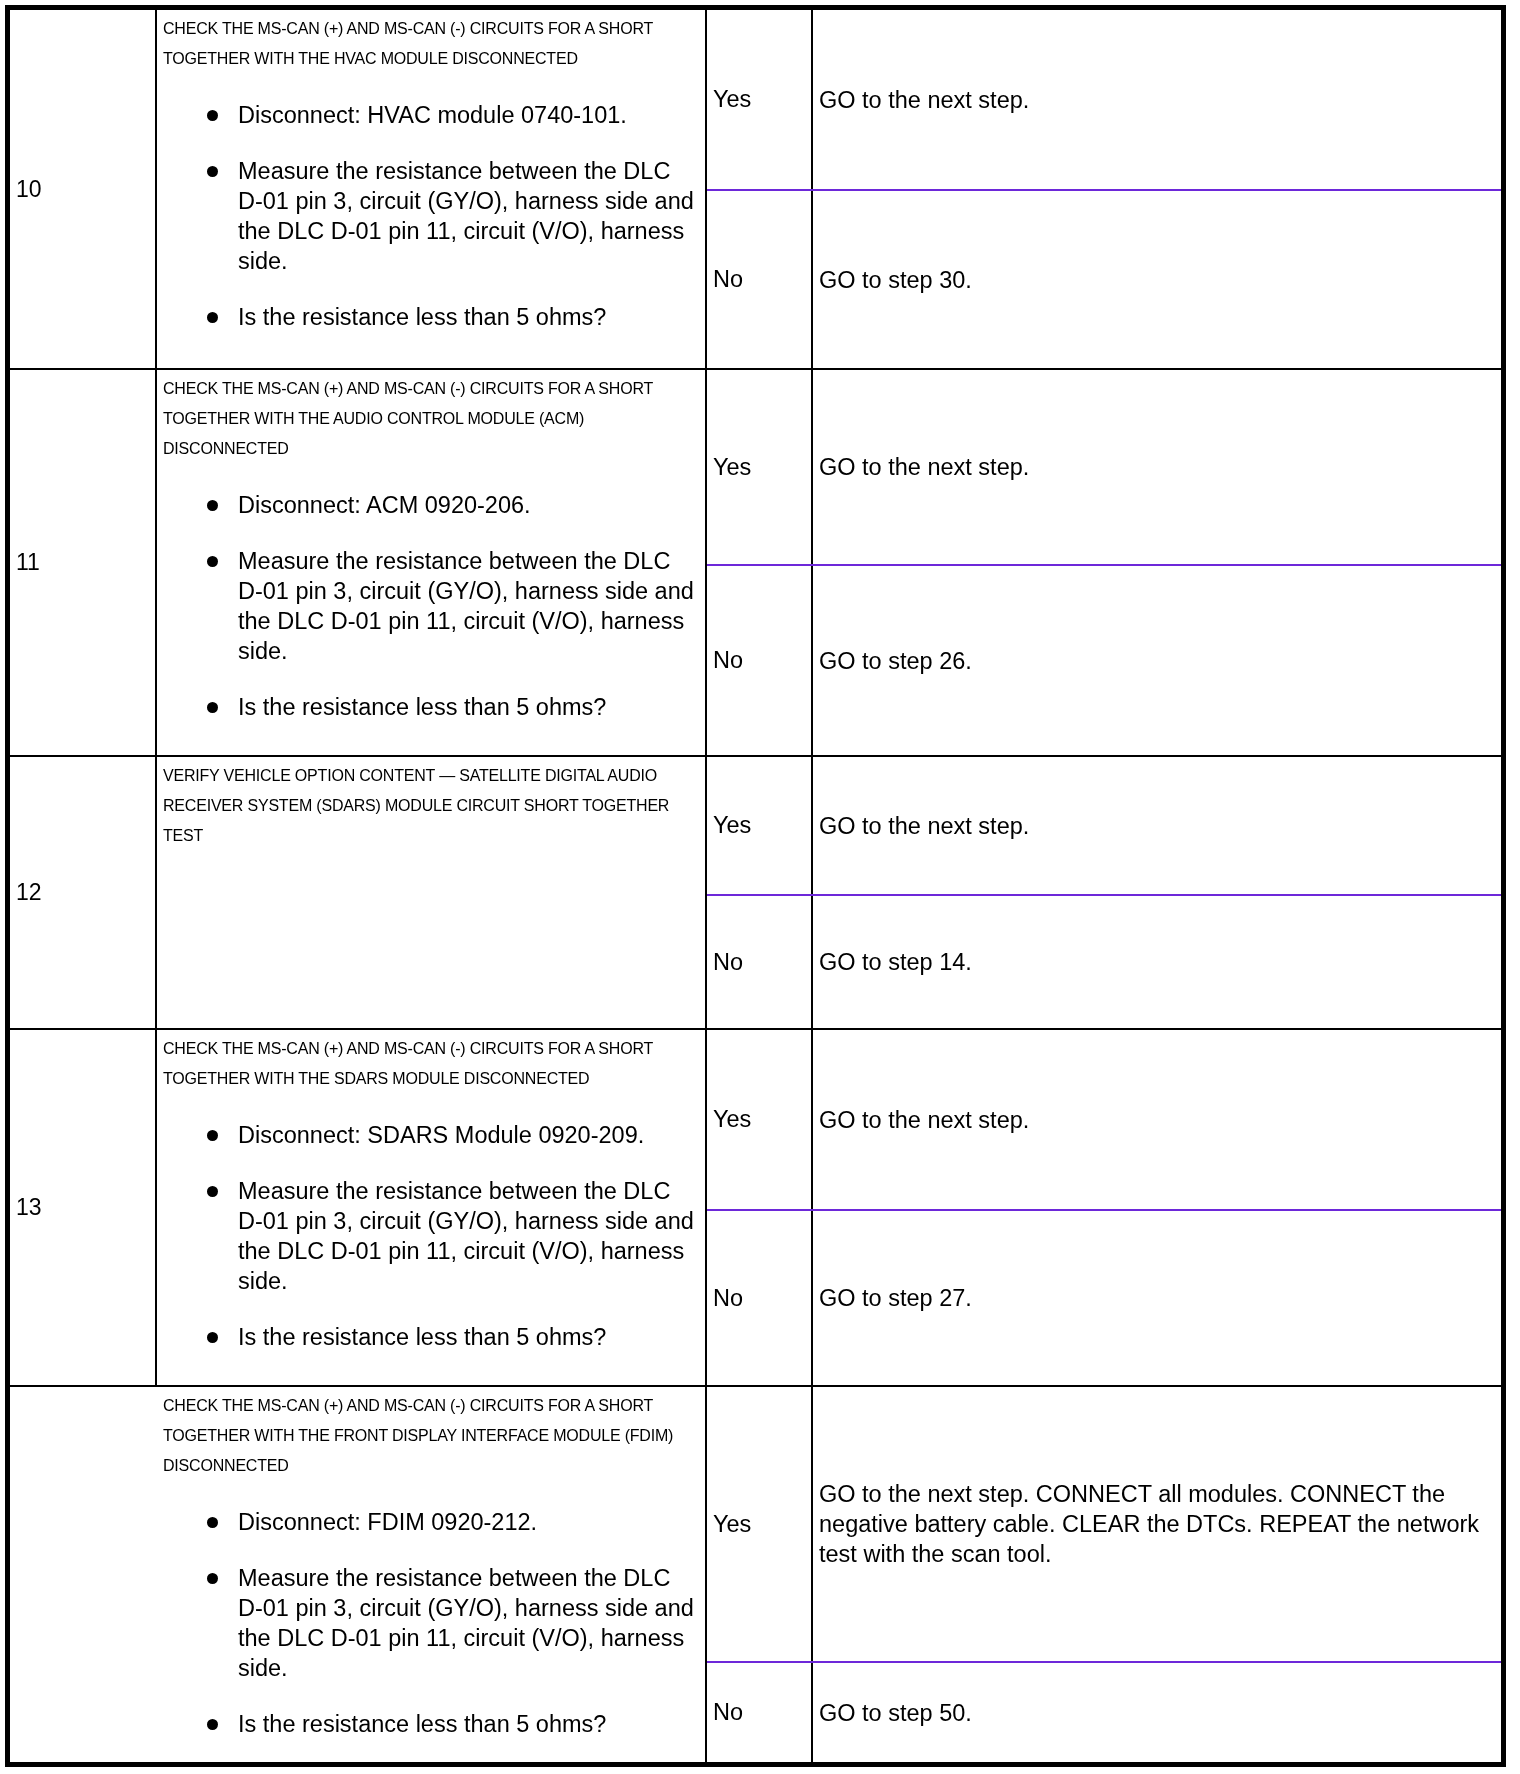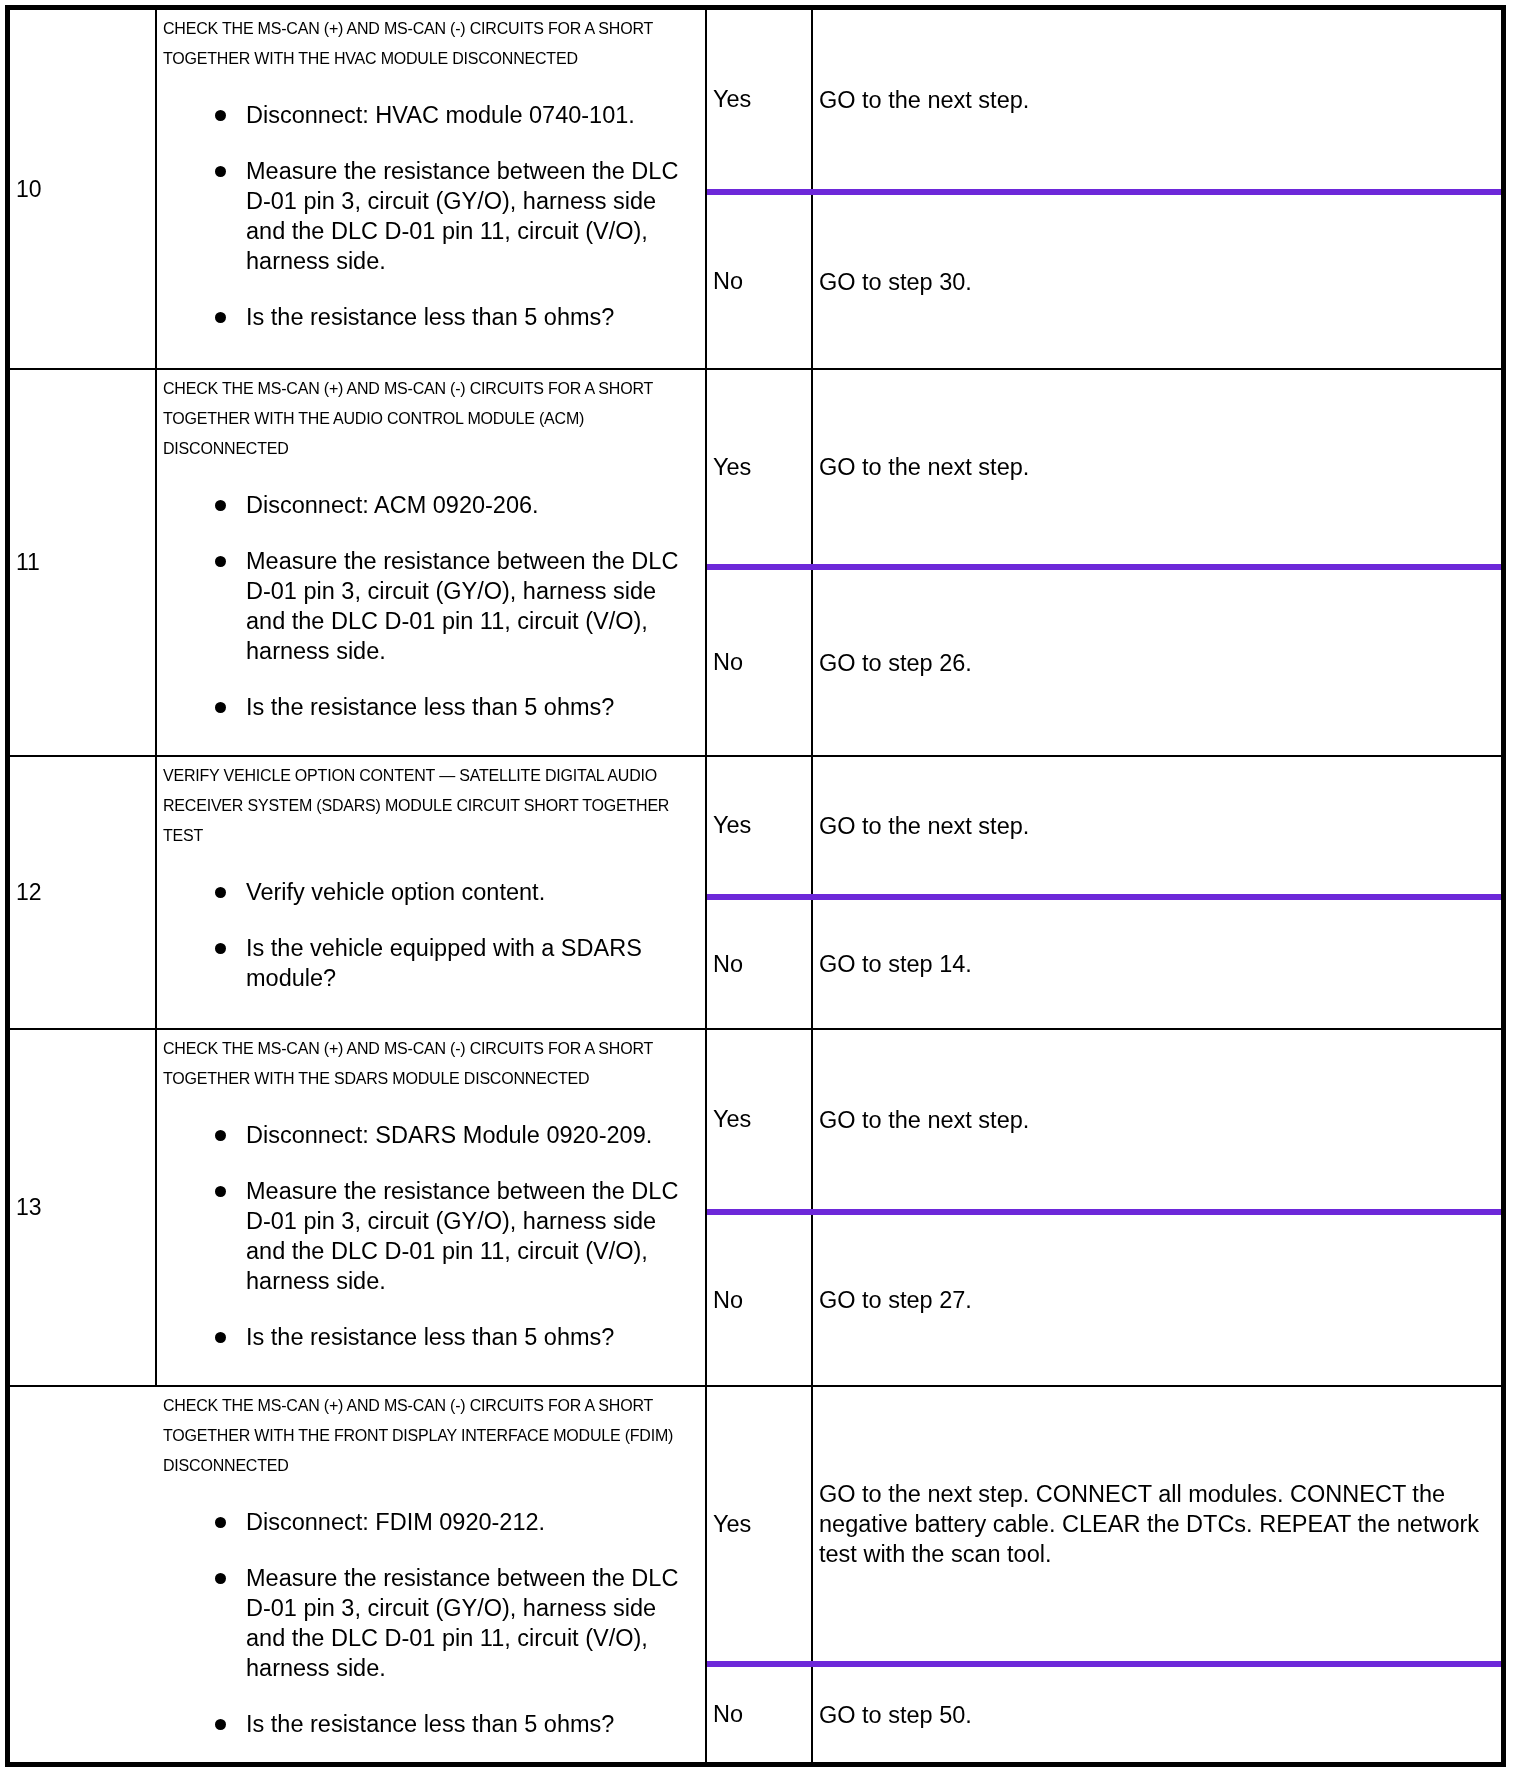--- a/index.html
+++ b/index.html
@@ -9,28 +9,28 @@
          border: 5px solid #000; box-sizing: border-box; }
   .row { position: absolute; left: 0; right: 0; border-top: 2px solid #000; box-sizing: border-box; }
   .row.first { border-top: none; }
   .step { position: absolute; left: 0; top: 0; bottom: 0; width: 147px;
           border-right: 2px solid #000; box-sizing: border-box;
           display: flex; align-items: center; padding-left: 6px;
           font-size: 23px; }
   .action { position: absolute; left: 147px; top: 0; bottom: 0; width: 550px;
             border-right: 2px solid #000; box-sizing: border-box; padding: 4px 6px 0 6px; }
   .action .title { font-size: 16px; line-height: 30px; letter-spacing: -0.2px; }
-  .action ul { list-style: none; margin: 8px; padding: 0; }
+  .action ul { list-style: none; margin: 0; padding: 0; }
   .action li { position: relative; padding-left: 75px; font-size: 23.5px; line-height: 30px; margin-top: 26px; }
   .action li::before { content: ""; position: absolute; left: 44px; top: 10px; width: 11px; height: 11px;
                        border-radius: 50%; background: #000; }
   .action li.q { font-weight: normal; }
   .results { position: absolute; left: 697px; right: 0; top: 0; bottom: 0; }
   .res { position: absolute; left: 0; right: 0; box-sizing: border-box; }
-  .res + .res { border-top: 6px solid #6d28d9; }
+  .res + .res { border-top: 2px solid #6d28d9; }
   .ans { position: absolute; left: 0; top: 0; bottom: 0; width: 106px; border-right: 2px solid #000;
          box-sizing: border-box; display: flex; align-items: center; padding-left: 6px; font-size: 23.5px; }
   .out { position: absolute; left: 106px; right: 0; top: 0; bottom: 0; display: flex; align-items: center;
          padding: 0 10px 0 6px; font-size: 23.5px; line-height: 30px; }
 </style>
 </head>
 <body>
 
 <div class="tbl">
 
@@ -75,24 +75,20 @@
         <div class="ans">No</div>
         <div class="out">GO to step 26.</div>
       </div>
     </div>
   </div>
 
   <div class="row" style="top:745px; height:273px;">
     <div class="step">12</div>
     <div class="action">
       <div class="title">VERIFY VEHICLE OPTION CONTENT — SATELLITE DIGITAL AUDIO RECEIVER SYSTEM (SDARS) MODULE CIRCUIT SHORT TOGETHER TEST</div>
-      <ul>
-        <li>Verify vehicle option content.</li>
-        <li class="q">Is the vehicle equipped with a SDARS module?</li>
-      </ul>
     </div>
     <div class="results">
       <div class="res" style="top:0; height:137px;">
         <div class="ans">Yes</div>
         <div class="out">GO to the next step.</div>
       </div>
       <div class="res" style="top:137px; bottom:0;">
         <div class="ans">No</div>
         <div class="out">GO to step 14.</div>
       </div>

